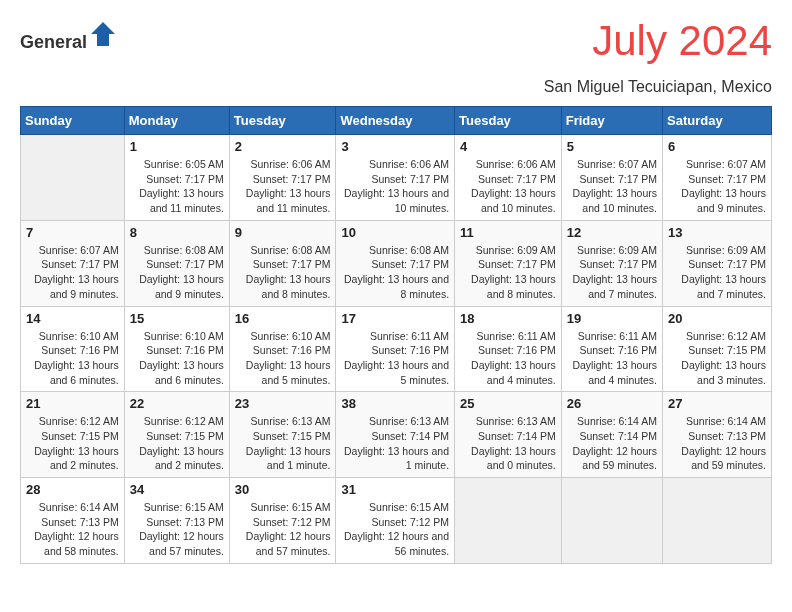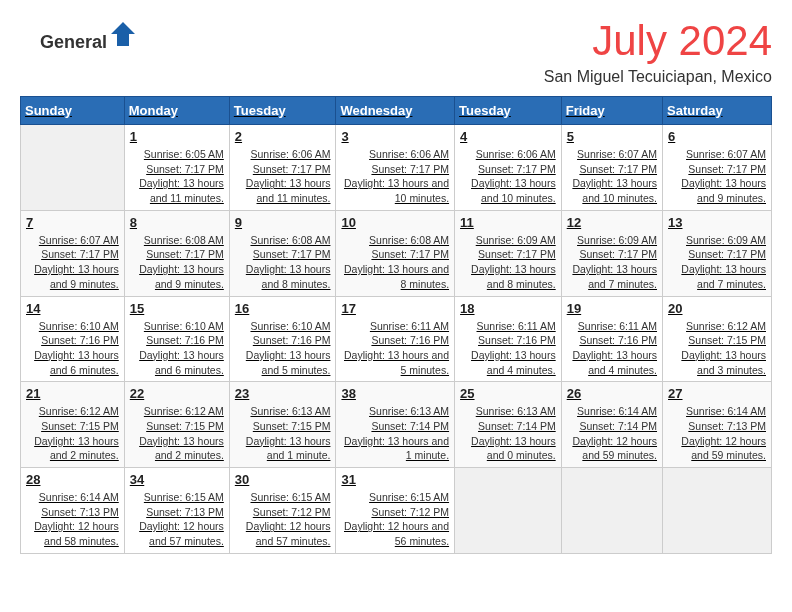--- a/index.html
+++ b/index.html
@@ -12,21 +12,20 @@
     }
     .header {
       display: flex;
       justify-content: space-between;
       align-items: flex-start;
       margin-bottom: 10px;
     }
     .logo {
       display: flex;
       align-items: flex-end;
-      margin-left: 20px;
     }
     .logo-text {
       font-size: 18px;
       font-weight: bold;
       line-height: 1.2;
     }
     .logo-general { color: #333; }
     .logo-blue { color: #1a5fa8; }
     .logo-icon {
       width: 28px;
@@ -38,27 +37,26 @@
     }
     .month-title {
       font-size: 42px;
       font-weight: normal;
       color: #ef4444;
       line-height: 1;
     }
     .location-title {
       font-size: 16px;
       color: #333;
-      margin-top: 6px;
+      margin-top: 16px;
     }
     table {
       width: 100%;
       border-collapse: collapse;
       font-size: 11px;
-      text-decoration: underline;
     }
     thead tr {
       background-color: #2a6db5;
       color: #fff;
     }
     thead th {
       padding: 6px 4px;
       text-align: left;
       font-size: 13px;
       font-weight: bold;

